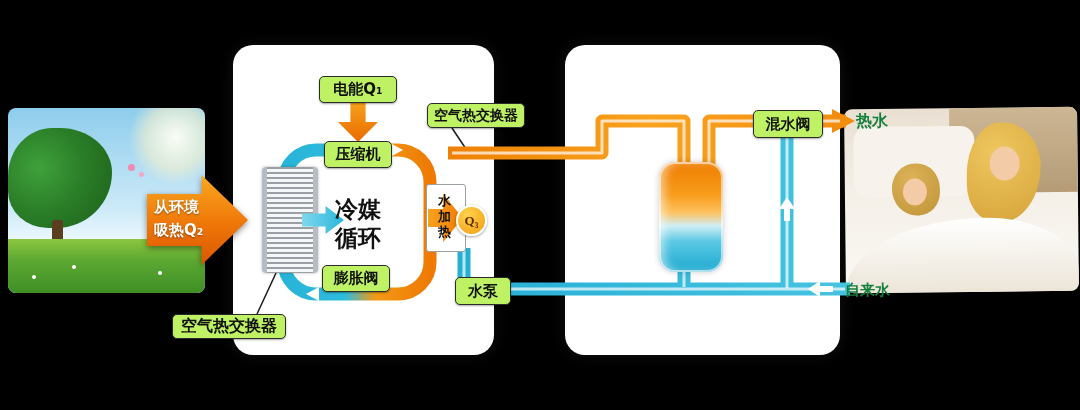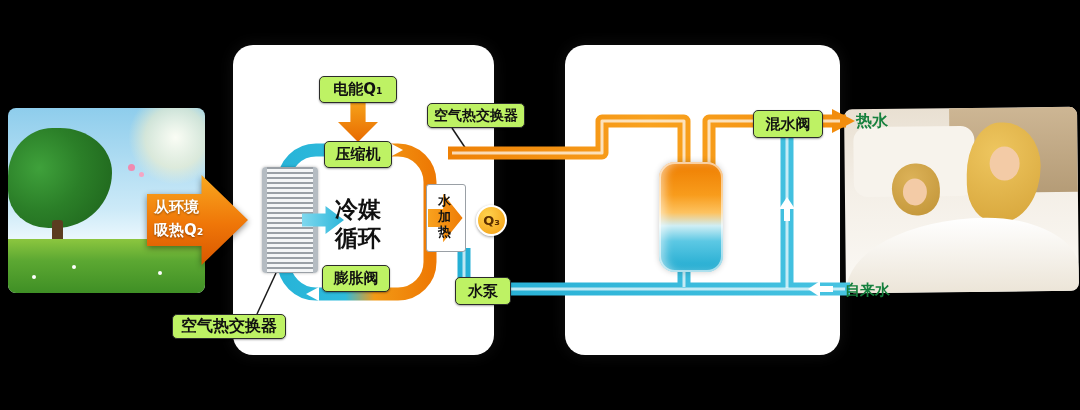--- a/index.html
+++ b/index.html
@@ -117,25 +117,25 @@
 
   <div class="abs" style="left:426px;top:184px;width:38px;height:66px;z-index:5;background:#fff;
               border:1.5px solid #9aa0a6;border-radius:3px;">
     <div class="abs" style="left:1px;top:1px;right:1px;bottom:1px;
                 clip-path:polygon(0 36%,42% 36%,42% 12%,96% 50%,42% 88%,42% 64%,0 64%);
                 background:linear-gradient(90deg,#f9a21e,#ee7a04);"></div>
     <div class="abs" style="left:11px;top:8px;width:14px;font-size:13px;font-weight:bold;color:#111;
                 line-height:1.2;word-break:break-all;">水加热</div>
   </div>
 
-  <div class="abs" style="left:476px;top:205px;width:27px;height:27px;border-radius:50%;z-index:7;
+  <div class="abs" style="left:456px;top:205px;width:27px;height:27px;border-radius:50%;z-index:7;
               background:radial-gradient(circle at 35% 30%,#ffd24d,#f39c12);
               border:2px solid #fff;box-shadow:0 1px 3px rgba(0,0,0,.4);
               display:flex;align-items:center;justify-content:center;
-              font-weight:bold;font-size:13px;color:#5c2e00;">Q₃</div>
+              font-weight:bold;font-size:13px;color:#5c2e00;font-family:Liberation Serif, serif;">Q₃</div>
 
   <div class="abs" style="left:659px;top:162px;width:64px;height:110px;border-radius:16px;z-index:5;
               background:linear-gradient(180deg,#ee7d00 0%,#f89c1c 30%,#fdc25f 46%,#cfeef5 58%,#5cc8e4 72%,#1ca9cf 100%);
               box-shadow:inset 0 0 0 2px rgba(255,255,255,.55), inset 6px 0 8px rgba(255,255,255,.5), 0 0 6px rgba(0,0,0,.2);"></div>
 
   <div class="abs" style="left:147px;top:175px;width:101px;height:90px;z-index:3;
               filter:drop-shadow(0 2px 3px rgba(0,0,0,.45));">
     <div class="abs" style="left:0;top:0;width:100%;height:100%;
                 clip-path:polygon(0 21%,54% 21%,54% 0,100% 50%,54% 100%,54% 79%,0 79%);
                 background:linear-gradient(180deg,#f9a81f 0%,#ef7608 55%,#d85700 100%);"></div>

